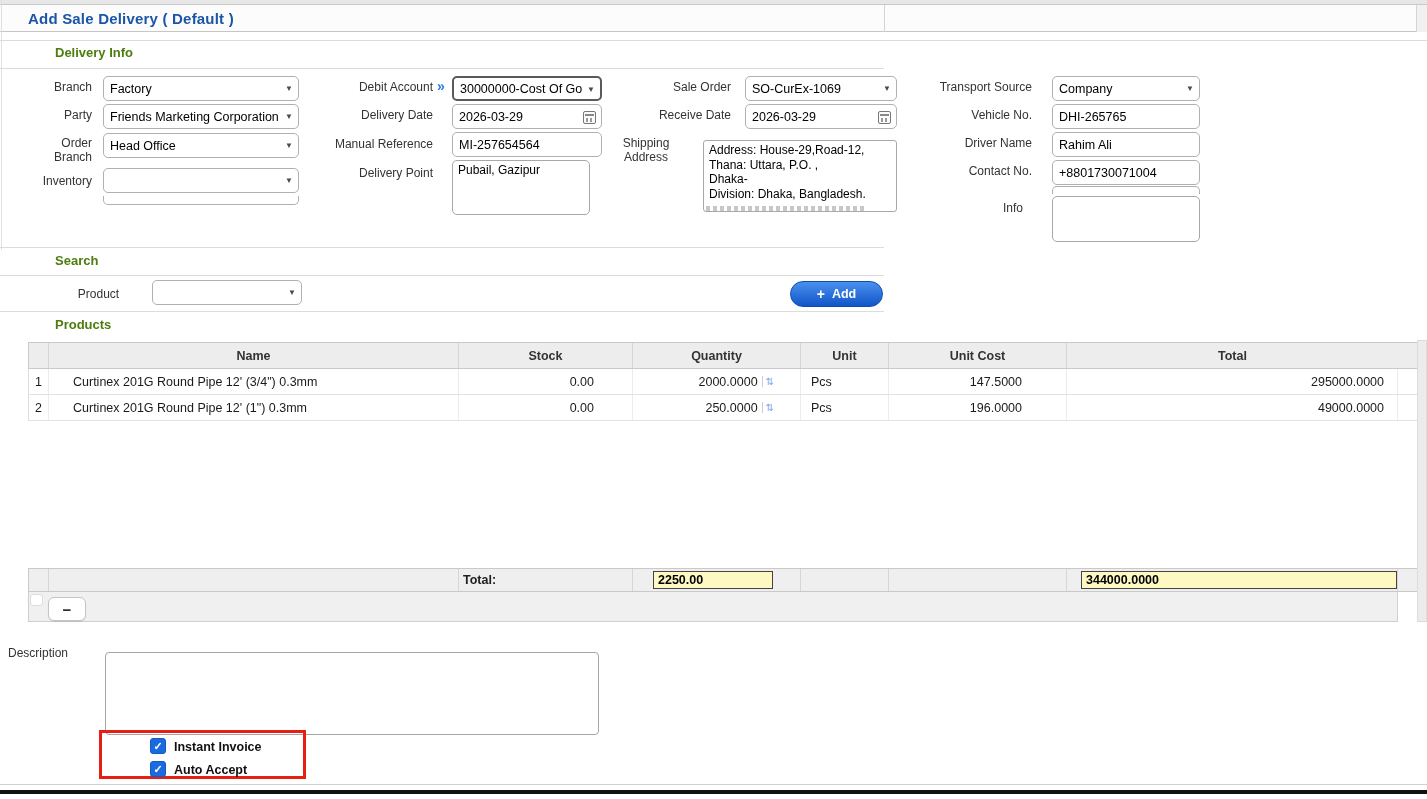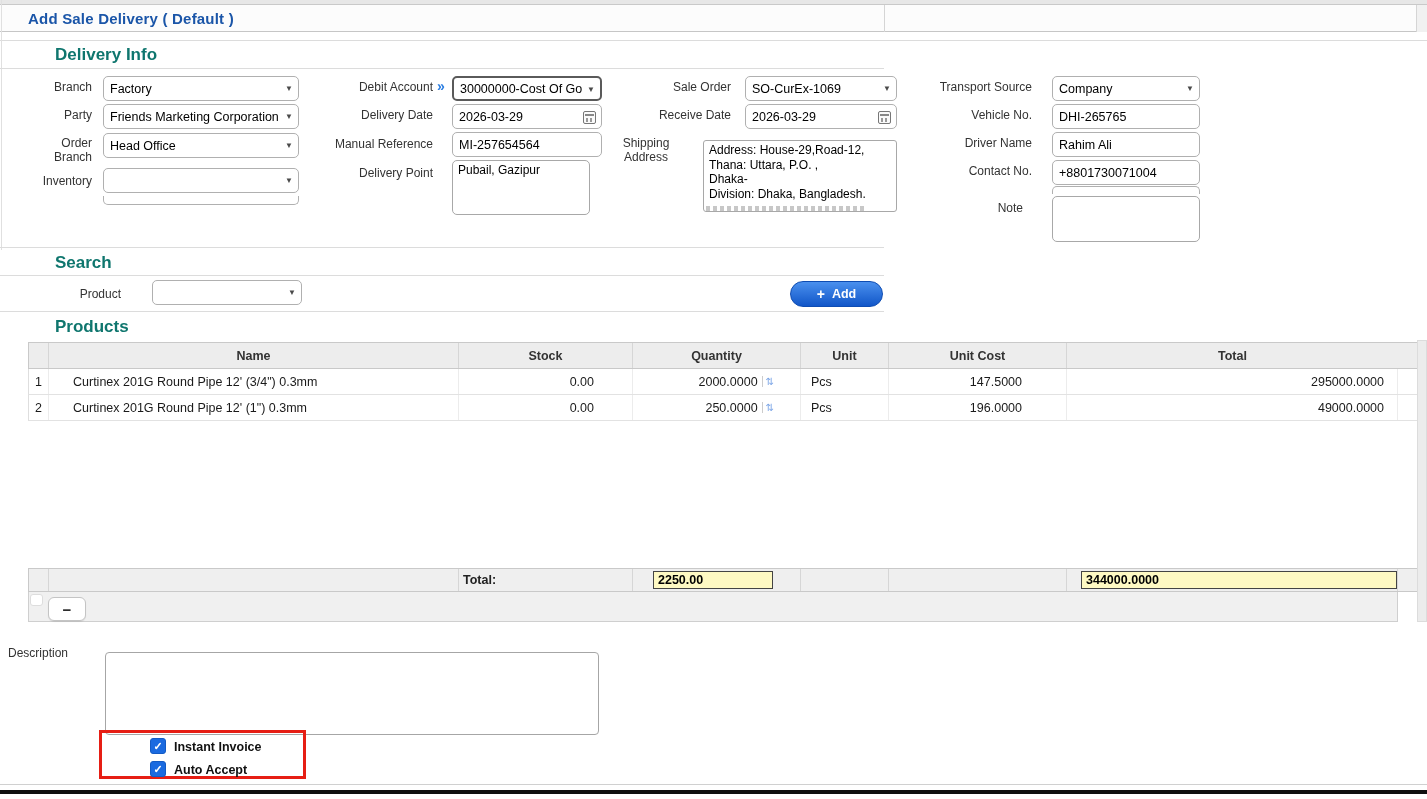--- a/index.html
+++ b/index.html
@@ -9,21 +9,21 @@
     background:#fff; font-family:"Liberation Sans", sans-serif; color:#222;
   }
   .abs { position:absolute; }
   
   .topstrip { left:0; top:0; width:1427px; height:5px; background:#e7e7e7; border-bottom:1px solid #c9c9c9; }
   .titlebar { left:0; top:5px; width:1427px; height:27px; background:#fcfcfc; border-bottom:1px solid #c6c6c6; }
   .title { left:28px; top:10px; font-size:15px; font-weight:bold; color:#1a55a8; letter-spacing:.2px; }
   .vdiv { width:1px; background:#d5d5d5; }
   .trbox { left:1416px; top:5px; width:11px; height:27px; background:#f1f1f1; border-left:1px solid #d5d5d5; }
   .hline { height:1px; background:#dcdcdc; }
-  .sechead { font-size:17px; font-weight:bold; color:#0f766e; }
+  .sechead { font-size:13px; font-weight:bold; color:#4d7c0f; }
   
   .lbl { font-size:12px; color:#333; text-align:right; line-height:14px; }
   .ctl {
     background:#fff; border:1px solid #b0b0b0; border-radius:5px; height:25px;
     font-size:12.5px; color:#000; display:flex; align-items:center; padding:0 6px;
     white-space:nowrap; overflow:hidden;
   }
   .ctl .val { overflow:hidden; white-space:nowrap; }
   .chev { position:absolute; right:5px; top:8px; font-size:8px; color:#4a4a4a; line-height:8px; }
   .focusctl { border:2px solid #5a5a5a; }
@@ -165,27 +165,27 @@
   </div>
   <div class="abs lbl" style="left:900px;top:136px;width:132px;">Driver Name</div>
   <div class="abs ctl" style="left:1052px;top:132px;width:148px;">
     <span class="val">Rahim Ali</span>
   </div>
   <div class="abs lbl" style="left:900px;top:164px;width:132px;">Contact No.</div>
   <div class="abs ctl" style="left:1052px;top:160px;width:148px;">
     <span class="val">+8801730071004</span>
   </div>
   <div class="abs partialt" style="left:1052px;top:186px;width:148px;height:8px;"></div>
-  <div class="abs lbl" style="left:940px;top:201px;width:83px;">Note</div>
+  <div class="abs lbl" style="left:940px;top:201px;width:83px;">Info</div>
   <div class="abs ta" style="left:1052px;top:196px;width:148px;height:46px;"></div>
 
   <div class="abs hline" style="left:0;top:247px;width:884px;"></div>
   <div class="abs sechead" style="left:55px;top:253px;">Search</div>
   <div class="abs hline" style="left:0;top:275px;width:884px;"></div>
-  <div class="abs lbl" style="left:28px;top:287px;width:93px;">Product</div>
+  <div class="abs lbl" style="left:52px;top:287px;width:93px;text-align:center;">Product</div>
   <div class="abs ctl" style="left:152px;top:280px;width:150px;">
     <span class="val"></span>
     <span class="chev">▼</span>
   </div>
   <div class="abs addbtn">
     <span class="plus">+</span>
     <span class="albl">Add</span>
   </div>
 
   <div class="abs hline" style="left:0;top:311px;width:884px;"></div>

